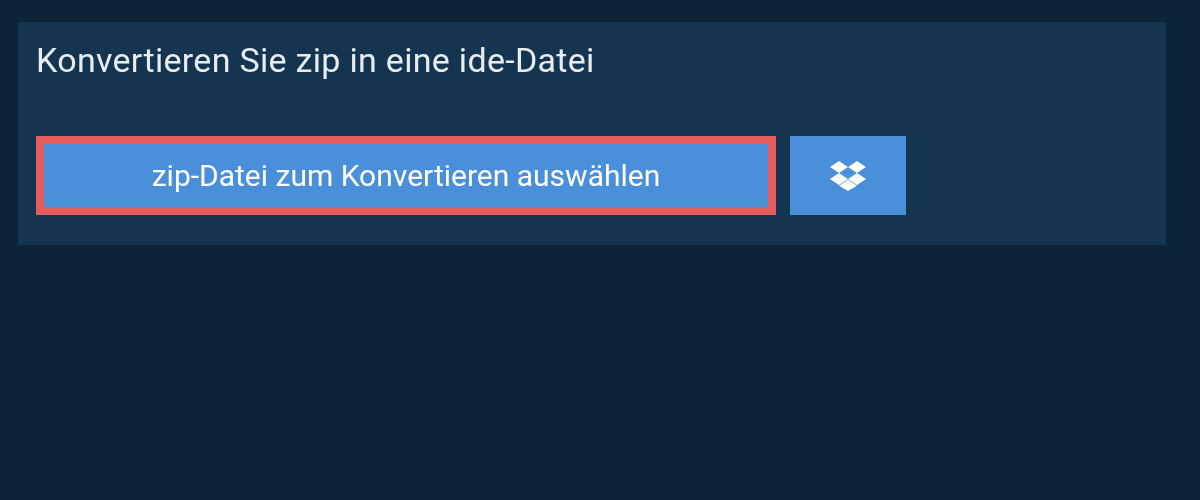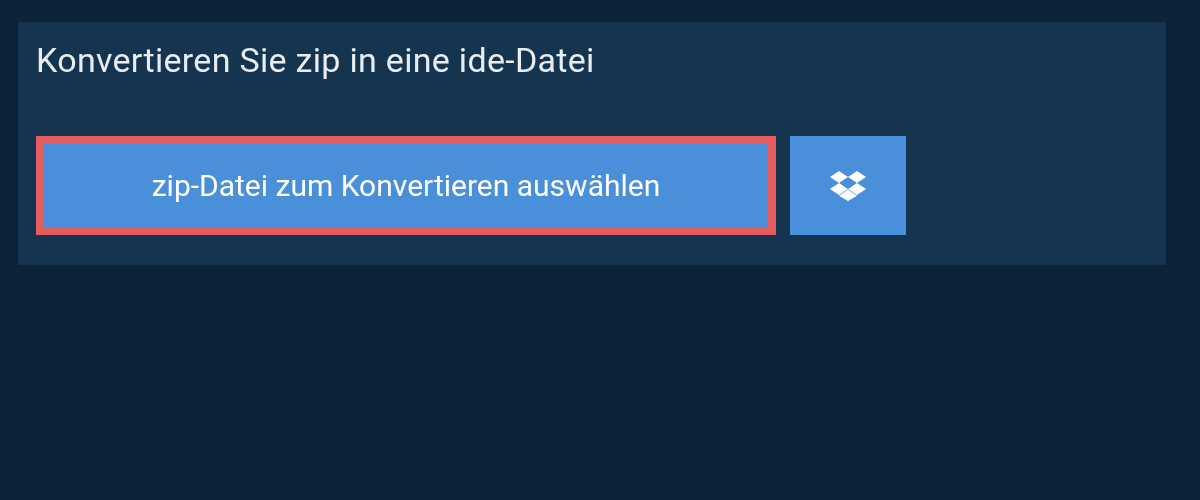--- a/index.html
+++ b/index.html
@@ -35,21 +35,21 @@
       gap: 14px;
       padding: 38px 18px 0 18px;
       align-items: stretch;
     }
     .select-button {
       background: #4a8fd9;
       border: 8px solid #e45c5c;
       color: #ffffff;
       font-size: 30px;
       font-weight: 400;
-      padding: 24px 44px;
+      padding: 14px 44px;
       cursor: pointer;
       text-align: center;
       display: flex;
       align-items: center;
       justify-content: center;
       min-width: 740px;
     }
     .dropbox-button {
       background: #4a8fd9;
       width: 116px;

